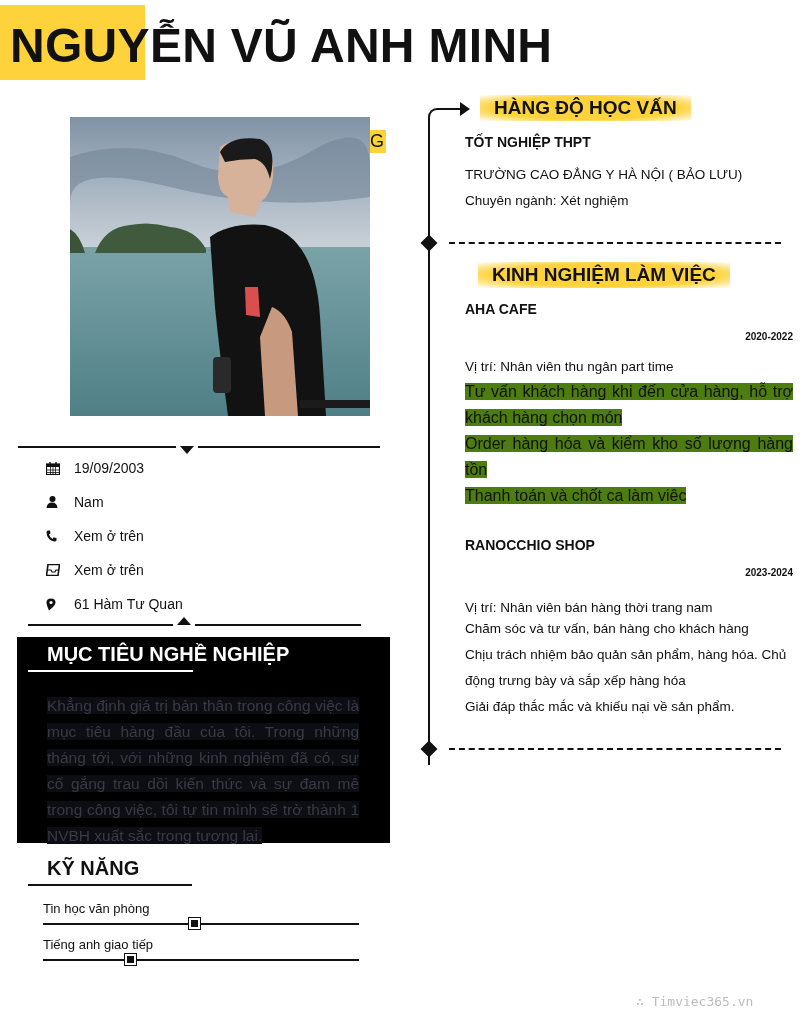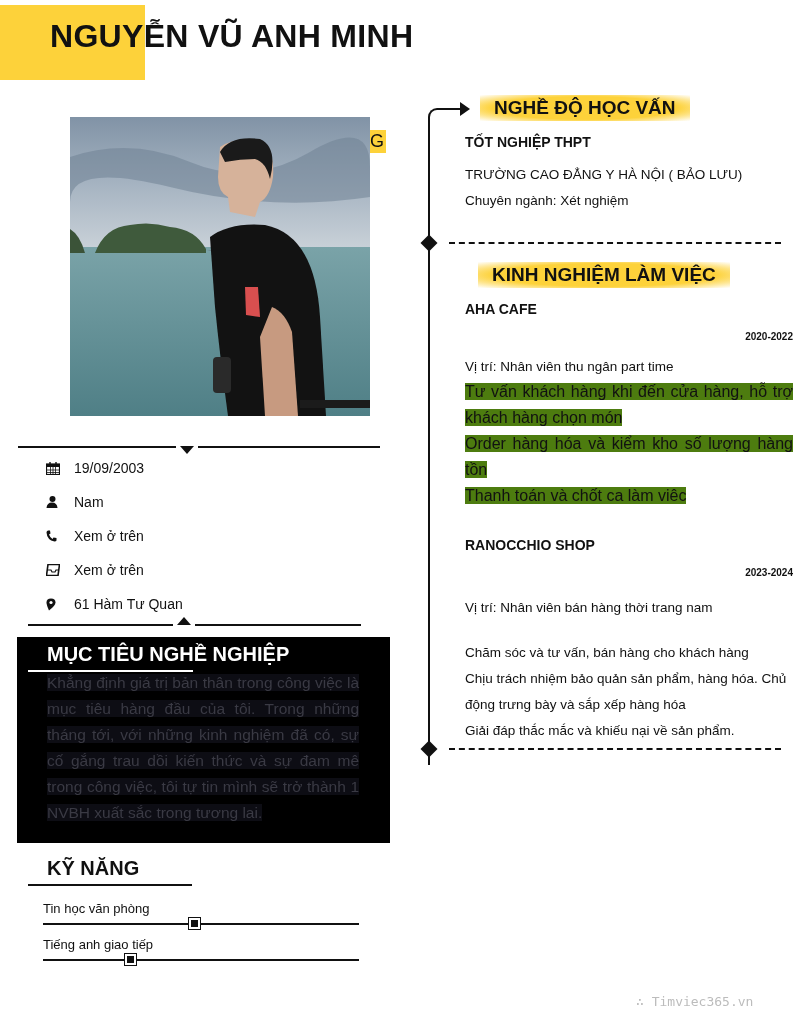--- a/index.html
+++ b/index.html
@@ -1,20 +1,20 @@
 <!DOCTYPE html>
 <html><head>
 <meta charset="utf-8">
 <style>
   * { box-sizing: border-box; margin: 0; padding: 0; }
   html, body { width: 811px; height: 1017px; background: #ffffff; overflow: hidden; }
   body { position: relative; font-family: "Liberation Sans", sans-serif; color: #111; }
 
   .name-block { position: absolute; left: 0; top: 5px; width: 145px; height: 75px; background: #fdd23a; }
-  .name { position: absolute; left: 10px; top: 18px; font-size: 32px; font-weight: bold; color: #111; letter-spacing: 0.3px; white-space: nowrap; margin-left: 40px; }
+  .name { position: absolute; left: 10px; top: 18px; font-size: 48px; font-weight: bold; color: #111; letter-spacing: 0.3px; white-space: nowrap; }
 
   .jobtitle { position: absolute; left: 185px; top: 86px; background: #fdd23a; font-size: 18px; padding: 1px 2px; color: #111; white-space: nowrap; margin-top: 44px; }
 
   .photo { position: absolute; left: 70px; top: 117px; width: 300px; height: 299px; overflow: hidden;
            background: linear-gradient(180deg, #8ea2b5 0%, #a9b8c6 30%, #c4ccd3 42%, #6d9aa0 44%, #5d8c93 70%, #4d7c84 100%); }
 
   .divider-top { position: absolute; left: 18px; top: 446px; width: 362px; height: 2px; background: #111; }
   .divider-top .gap { position: absolute; left: 158px; top: -2px; width: 22px; height: 6px; background: #fff; }
   .tri-down { position: absolute; left: 180px; top: 446px; width: 0; height: 0; border-left: 7px solid transparent; border-right: 7px solid transparent; border-top: 8px solid #111; }
 
@@ -23,21 +23,21 @@
   .contact-row .ico { width: 28px; height: 18px; display: inline-flex; align-items: center; justify-content: flex-start; }
   .contact-row span.txt { line-height: 18px; }
 
   .divider-bot { position: absolute; left: 28px; top: 624px; width: 333px; height: 2px; background: #111; }
   .divider-bot .gap { position: absolute; left: 145px; top: -2px; width: 22px; height: 6px; background: #fff; }
   .tri-up { position: absolute; left: 177px; top: 617px; width: 0; height: 0; border-left: 7px solid transparent; border-right: 7px solid transparent; border-bottom: 8px solid #111; }
 
   .objective { position: absolute; left: 17px; top: 637px; width: 373px; height: 206px; background: #000; }
   .objective h2 { position: absolute; left: 30px; top: 6px; color: #fff; font-size: 20px; font-weight: bold; white-space: nowrap; }
   .objective .uline { position: absolute; left: 11px; top: 33px; width: 165px; height: 2px; background: #fff; }
-  .objective p { position: absolute; left: 30px; top: 33px; width: 312px; color: #3a3a44; font-size: 15.5px; line-height: 26px; text-align: justify; }
+  .objective p { position: absolute; left: 30px; top: 56px; width: 312px; color: #3a3a44; font-size: 15.5px; line-height: 26px; text-align: justify; }
   .objective p span { background: #0d0d14; }
 
   .skills-title { position: absolute; left: 47px; top: 857px; font-size: 20px; font-weight: bold; color: #111; }
   .skills-uline { position: absolute; left: 28px; top: 884px; width: 164px; height: 2px; background: #111; }
   .skill { position: absolute; left: 43px; width: 316px; }
   .skill .label { font-size: 13px; color: #111; line-height: 16px; }
   .skill .track { position: relative; margin-top: 6px; width: 316px; height: 2px; background: #111; }
   .skill .thumb { position: absolute; top: -5px; width: 11px; height: 11px; background: #111; border: 2px solid #fff; outline: 1px solid #111; }
 
   .timeline-v { position: absolute; left: 428px; top: 120px; width: 2px; height: 645px; background: #111; }
@@ -180,38 +180,38 @@
 
 <div class="timeline-v"></div>
 <div class="timeline-curve"></div>
 <div class="timeline-h"></div>
 <div class="arrow-right"></div>
 <div class="diamond" style="left: 423px; top: 237px;"></div>
 <div class="dash" style="top: 242px;"></div>
 <div class="diamond" style="left: 423px; top: 743px;"></div>
 <div class="dash" style="top: 748px;"></div>
 
-<h2 class="sec-title" style="left: 480px; top: 95px;">NGHỀ ĐỘ HỌC VẤN</h2>
+<h2 class="sec-title" style="left: 480px; top: 95px;">HÀNG ĐỘ HỌC VẤN</h2>
 <div class="right-col t-bold" style="top: 134px;">TỐT NGHIỆP THPT</div>
 <div class="right-col t-norm" style="top: 167px;">TRƯỜNG CAO ĐẲNG Y HÀ NỘI ( BẢO LƯU)</div>
 <div class="right-col t-norm" style="top: 193px;">Chuyên ngành: Xét nghiệm</div>
 
 <h2 class="sec-title" style="left: 478px; top: 262px;">KINH NGHIỆM LÀM VIỆC</h2>
 
 <div class="right-col t-bold" style="top: 301px;">AHA CAFE</div>
 <div class="right-col t-year" style="top: 331px;">2020-2022</div>
 <div class="right-col t-norm" style="top: 359px;">Vị trí: Nhân viên thu ngân part time</div>
 <div class="right-col t-big" style="top: 379px;">
   <div><span>Tư vấn khách hàng khi đến cửa hàng, hỗ trợ khách hàng chọn món</span></div>
   <div><span>Order hàng hóa và kiểm kho số lượng hàng tồn</span></div>
   <div><span>Thanh toán và chốt ca làm viêc</span></div>
 </div>
 
 <div class="right-col t-bold" style="top: 537px;">RANOCCHIO SHOP</div>
 <div class="right-col t-year" style="top: 567px;">2023-2024</div>
 <div class="right-col t-norm" style="top: 595px; line-height: 26px;">Vị trí: Nhân viên bán hàng thời trang nam</div>
-<div class="right-col t-norm" style="top: 616px; line-height: 26px; margin-top: 24px;">
+<div class="right-col t-norm" style="top: 616px; line-height: 26px;">
   <div>Chăm sóc và tư vấn, bán hàng cho khách hàng</div>
   <div>Chịu trách nhiệm bảo quản sản phẩm, hàng hóa. Chủ động trưng bày và sắp xếp hàng hóa</div>
   <div>Giải đáp thắc mắc và khiếu nại về sản phẩm.</div>
 </div>
 
 <div class="watermark">∴ Timviec365.vn</div>
 
 </body></html>

